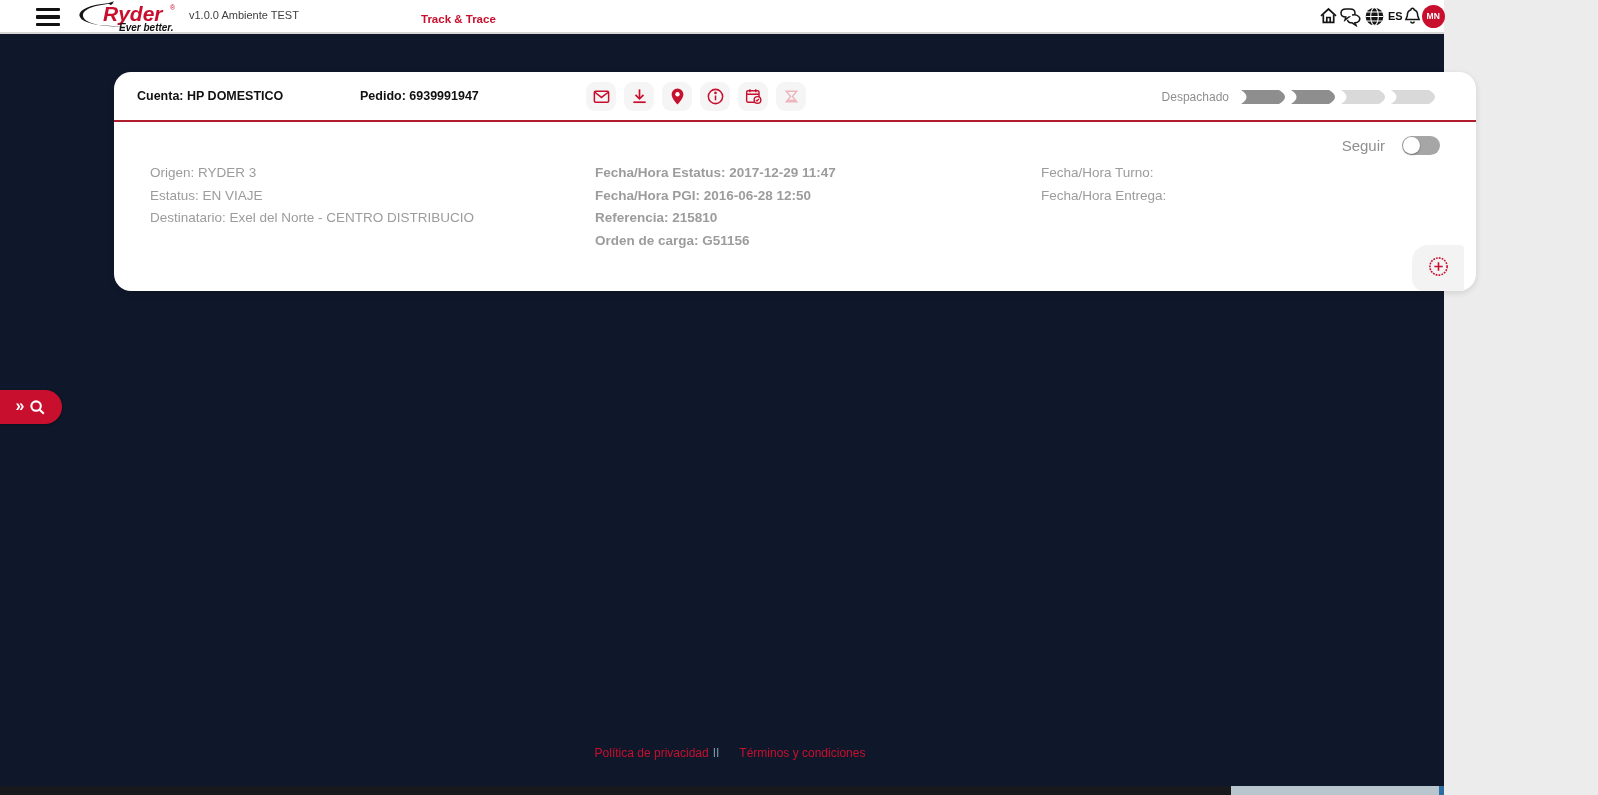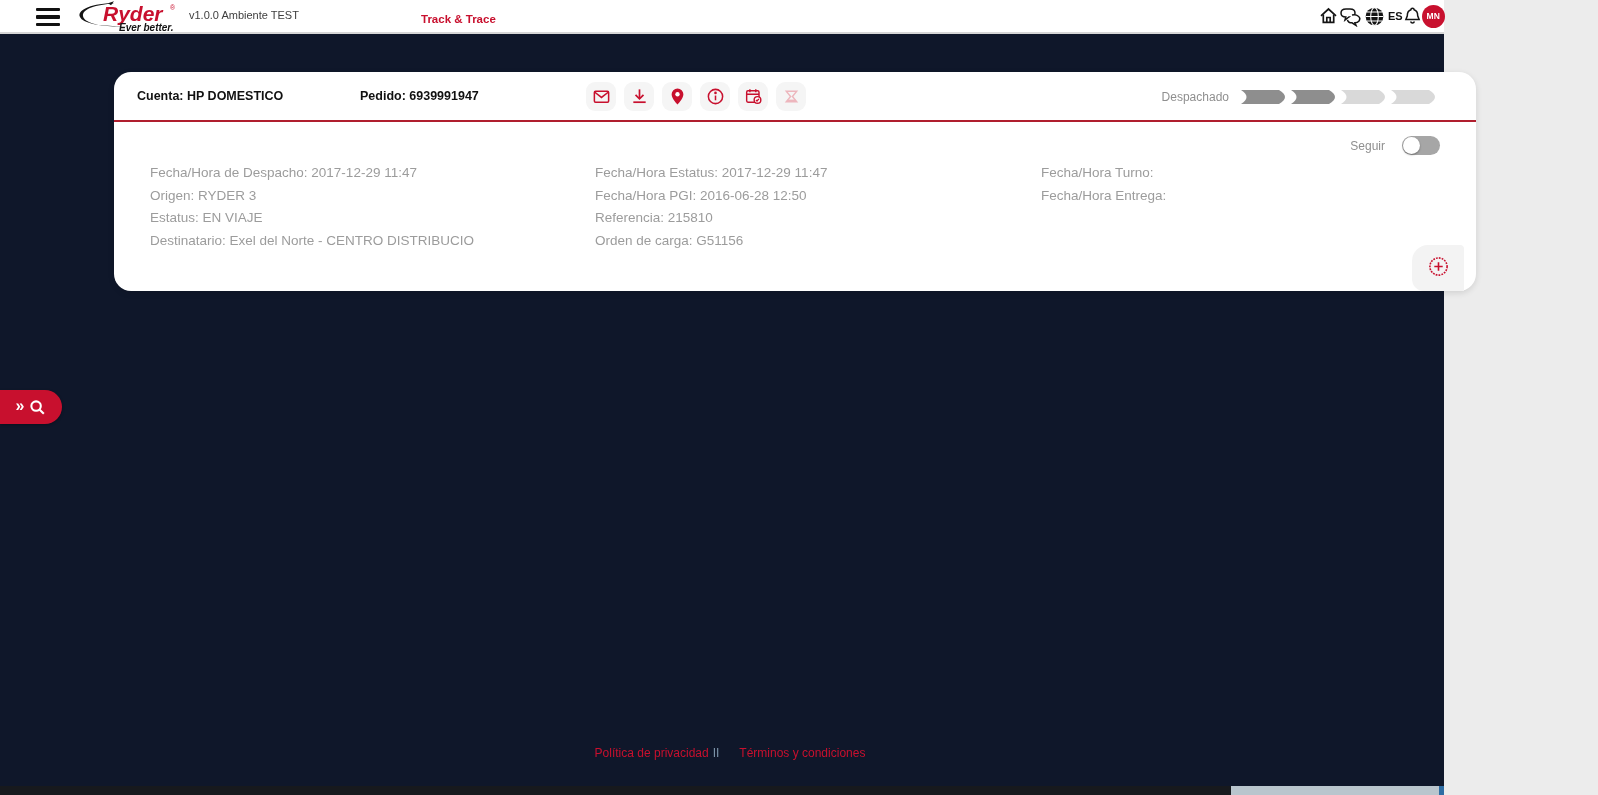--- a/index.html
+++ b/index.html
@@ -32,29 +32,29 @@
   .icon-chip { width:30px; height:29px; border-radius:9px; background:#F5F5F5; border:none; cursor:pointer;
                display:grid; place-items:center; }
   .icon-chip.disabled { cursor:default; }
   .status-group { position:absolute; right:36px; top:0; height:50px; display:flex; align-items:center; gap:11px; }
   .status-label { font-size:12px; font-weight:normal; color:#8F8F8F; }
   .progress { display:block; }
   .p-done { fill:#8E8E8E; }
   .p-pend { fill:#D9D9D9; }
 
   .follow-row { position:absolute; right:36px; top:64px; display:flex; align-items:center; gap:17px; }
-  .follow-label { font-size:12px; color:#8F8F8F; }
+  .follow-label { font-size:15px; color:#8F8F8F; }
   .toggle { width:38px; height:19px; border-radius:10px; background:#A6A6A6; border:none; position:relative; cursor:pointer; }
   .toggle .knob { position:absolute; left:1px; top:1px; width:17px; height:17px; border-radius:50%;
                   background:#fff; box-shadow:0 1px 2px rgba(0,0,0,.35); }
 
   .fields { position:absolute; left:0; top:90px; width:100%; font-size:13.5px; color:#9C9C9C; }
   .fields .row { line-height:22.6px; white-space:nowrap; }
   .col-left { position:absolute; left:36px; top:0; }
-  .col-mid { position:absolute; left:481px; top:0; }
+  .col-mid { position:absolute; left:481px; top:0;font-weight:bold; }
   .col-right { position:absolute; left:927px; top:0; }
 
   .corner-notch { position:absolute; right:12px; bottom:0; width:52px; height:46px; background:#F3F3F3;
                   border-radius:16px 4px 0 12px; display:grid; place-items:center; }
   .plus-btn { background:none; border:none; cursor:pointer; display:grid; place-items:center; margin-bottom:4px; }
 
   
   .search-fab { position:absolute; left:0; top:390px; width:62px; height:34px; background:#C8102E; border:none;
                 border-radius:0 17px 17px 0; cursor:pointer; display:flex; align-items:center;
                 justify-content:center; gap:5px; box-shadow:0 1px 3px rgba(0,0,0,.3); }
@@ -190,21 +190,20 @@
 
     <div class="follow-row">
       <span class="follow-label">Seguir</span>
       <button class="toggle">
           <span class="knob"></span>
         </button>
     </div>
 
     <div class="fields">
       <div class="col-left">
-        <div class="row">Fecha/Hora de Despacho: 2017-12-29 11:47</div>
         <div class="row">Origen: RYDER 3</div>
         <div class="row">Estatus: EN VIAJE</div>
         <div class="row">Destinatario: Exel del Norte - CENTRO DISTRIBUCIO</div>
       </div>
       <div class="col-mid">
         <div class="row">Fecha/Hora Estatus: 2017-12-29 11:47</div>
         <div class="row">Fecha/Hora PGI: 2016-06-28 12:50</div>
         <div class="row">Referencia: 215810</div>
         <div class="row">Orden de carga: G51156</div>
       </div>

